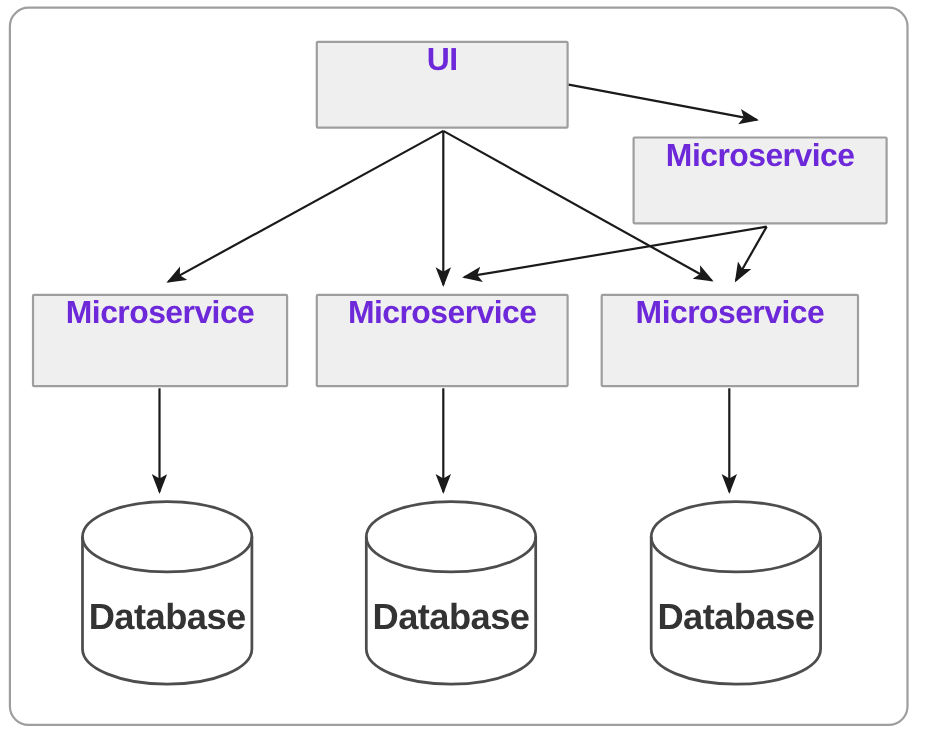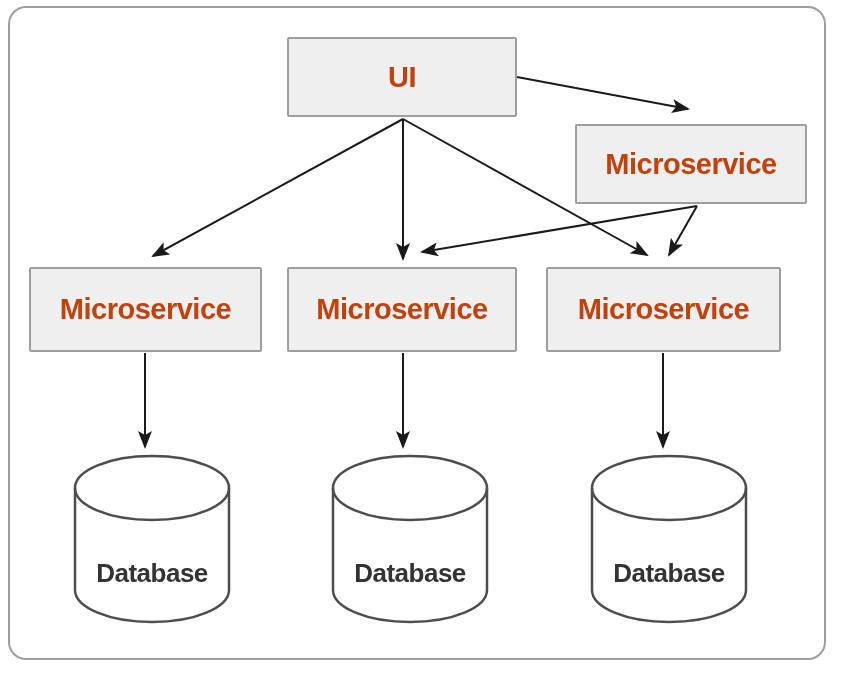--- a/index.html
+++ b/index.html
@@ -36,23 +36,22 @@
     height: 676px;
     pointer-events: none;
   }
   .node {
     position: absolute;
     background: #efefef;
     border: 2px solid #9e9e9e;
     border-radius: 2px;
     box-sizing: border-box;
     display: flex;
-    align-items: center;
     justify-content: center;
-    color: #c2410c;
+    color: #6d28d9;
     font-weight: bold;
     font-size: 29px;
     letter-spacing: -0.5px;
   }
   .node-ui          { left: 287px; top: 37px;  width: 230px; height: 80px; }
   .node-ms-topright { left: 575px; top: 124px; width: 232px; height: 80px; }
   .node-ms-left     { left: 29px;  top: 267px; width: 233px; height: 85px; }
   .node-ms-center   { left: 287px; top: 267px; width: 230px; height: 85px; }
   .node-ms-right    { left: 546px; top: 267px; width: 235px; height: 85px; }
   .db {
@@ -64,29 +63,29 @@
   .db-center { left: 330px; top: 454px; }
   .db-right  { left: 589px; top: 454px; }
   .db svg {
     position: absolute;
     left: 0;
     top: 0;
   }
   .db .db-label {
     position: absolute;
     left: 0;
-    top: 56px;
+    top: 44px;
     width: 100%;
     height: 126px;
     display: flex;
     align-items: center;
     justify-content: center;
     color: #333333;
     font-weight: bold;
-    font-size: 26px;
+    font-size: 33px;
     letter-spacing: -0.5px;
   }
 </style>
 </head>
 <body>
 
 <div class="canvas">
 
   <div class="frame"></div>
 

